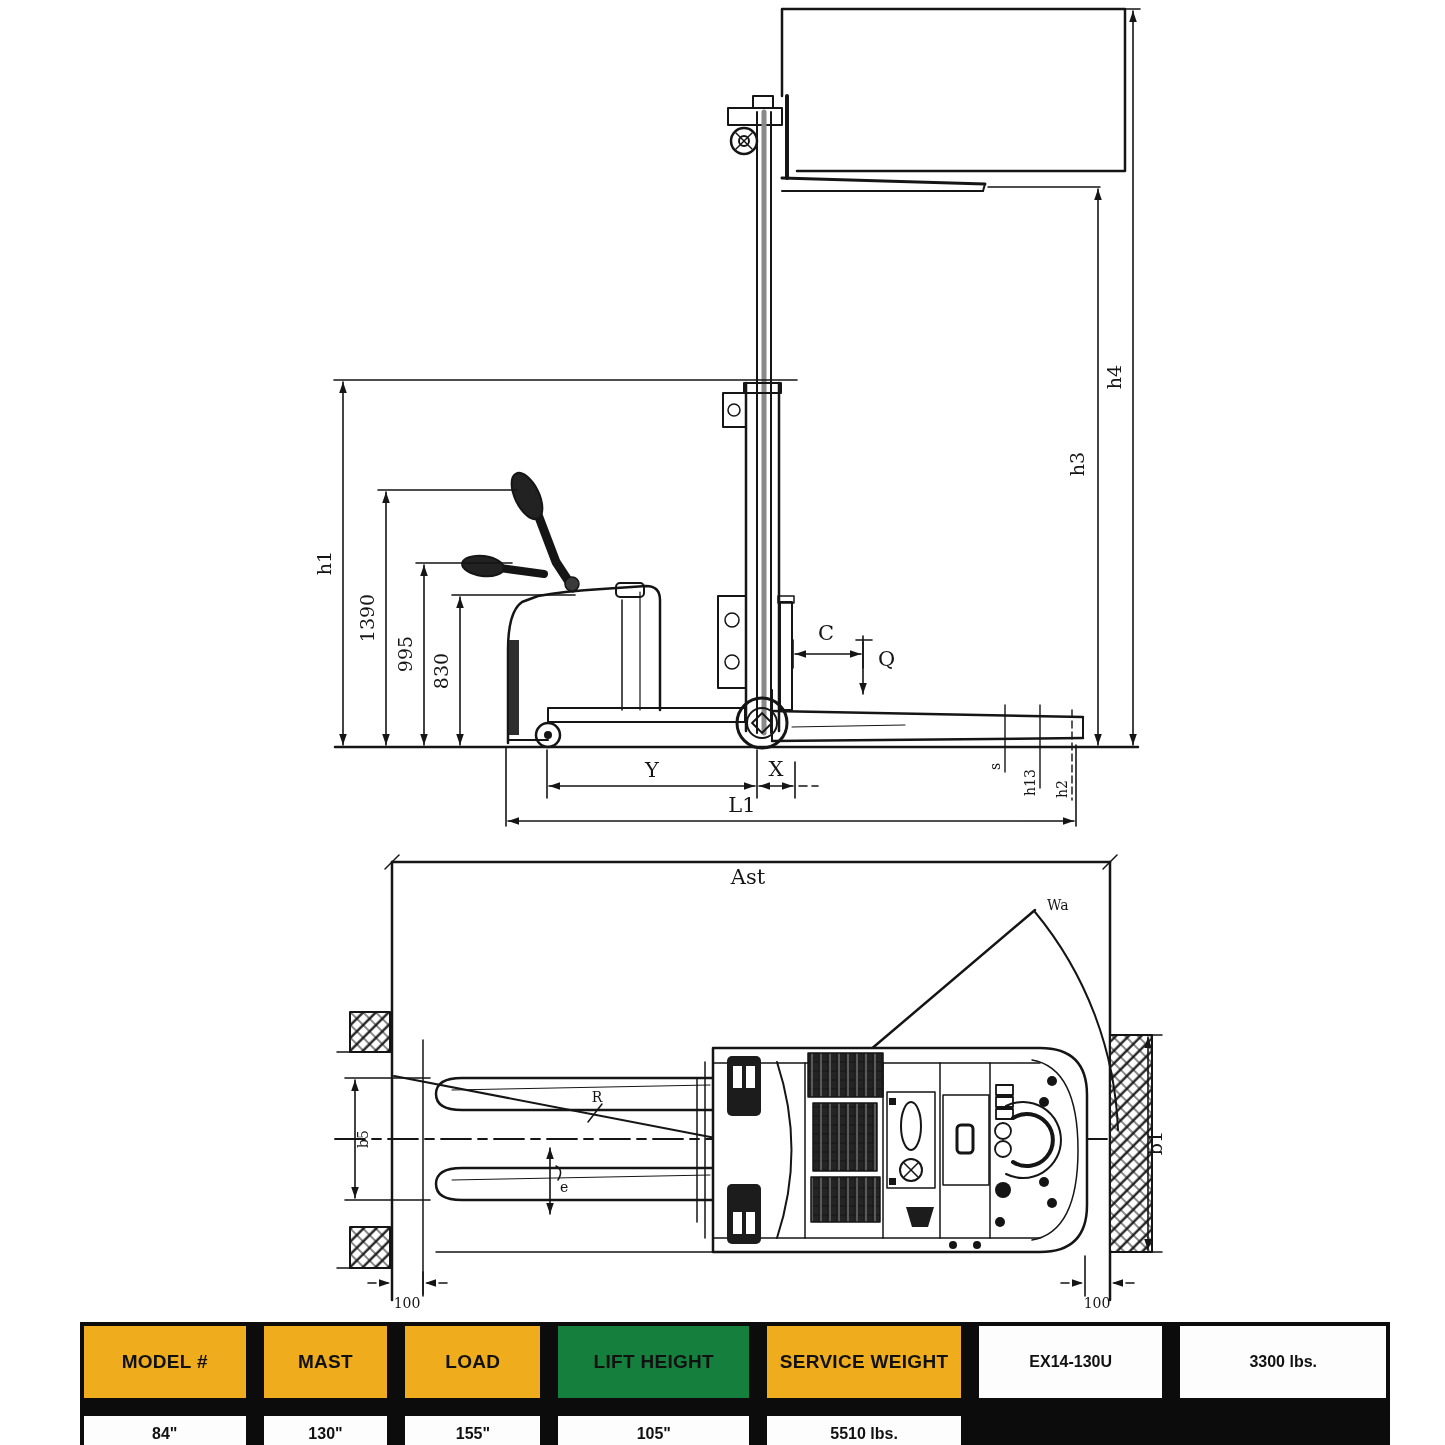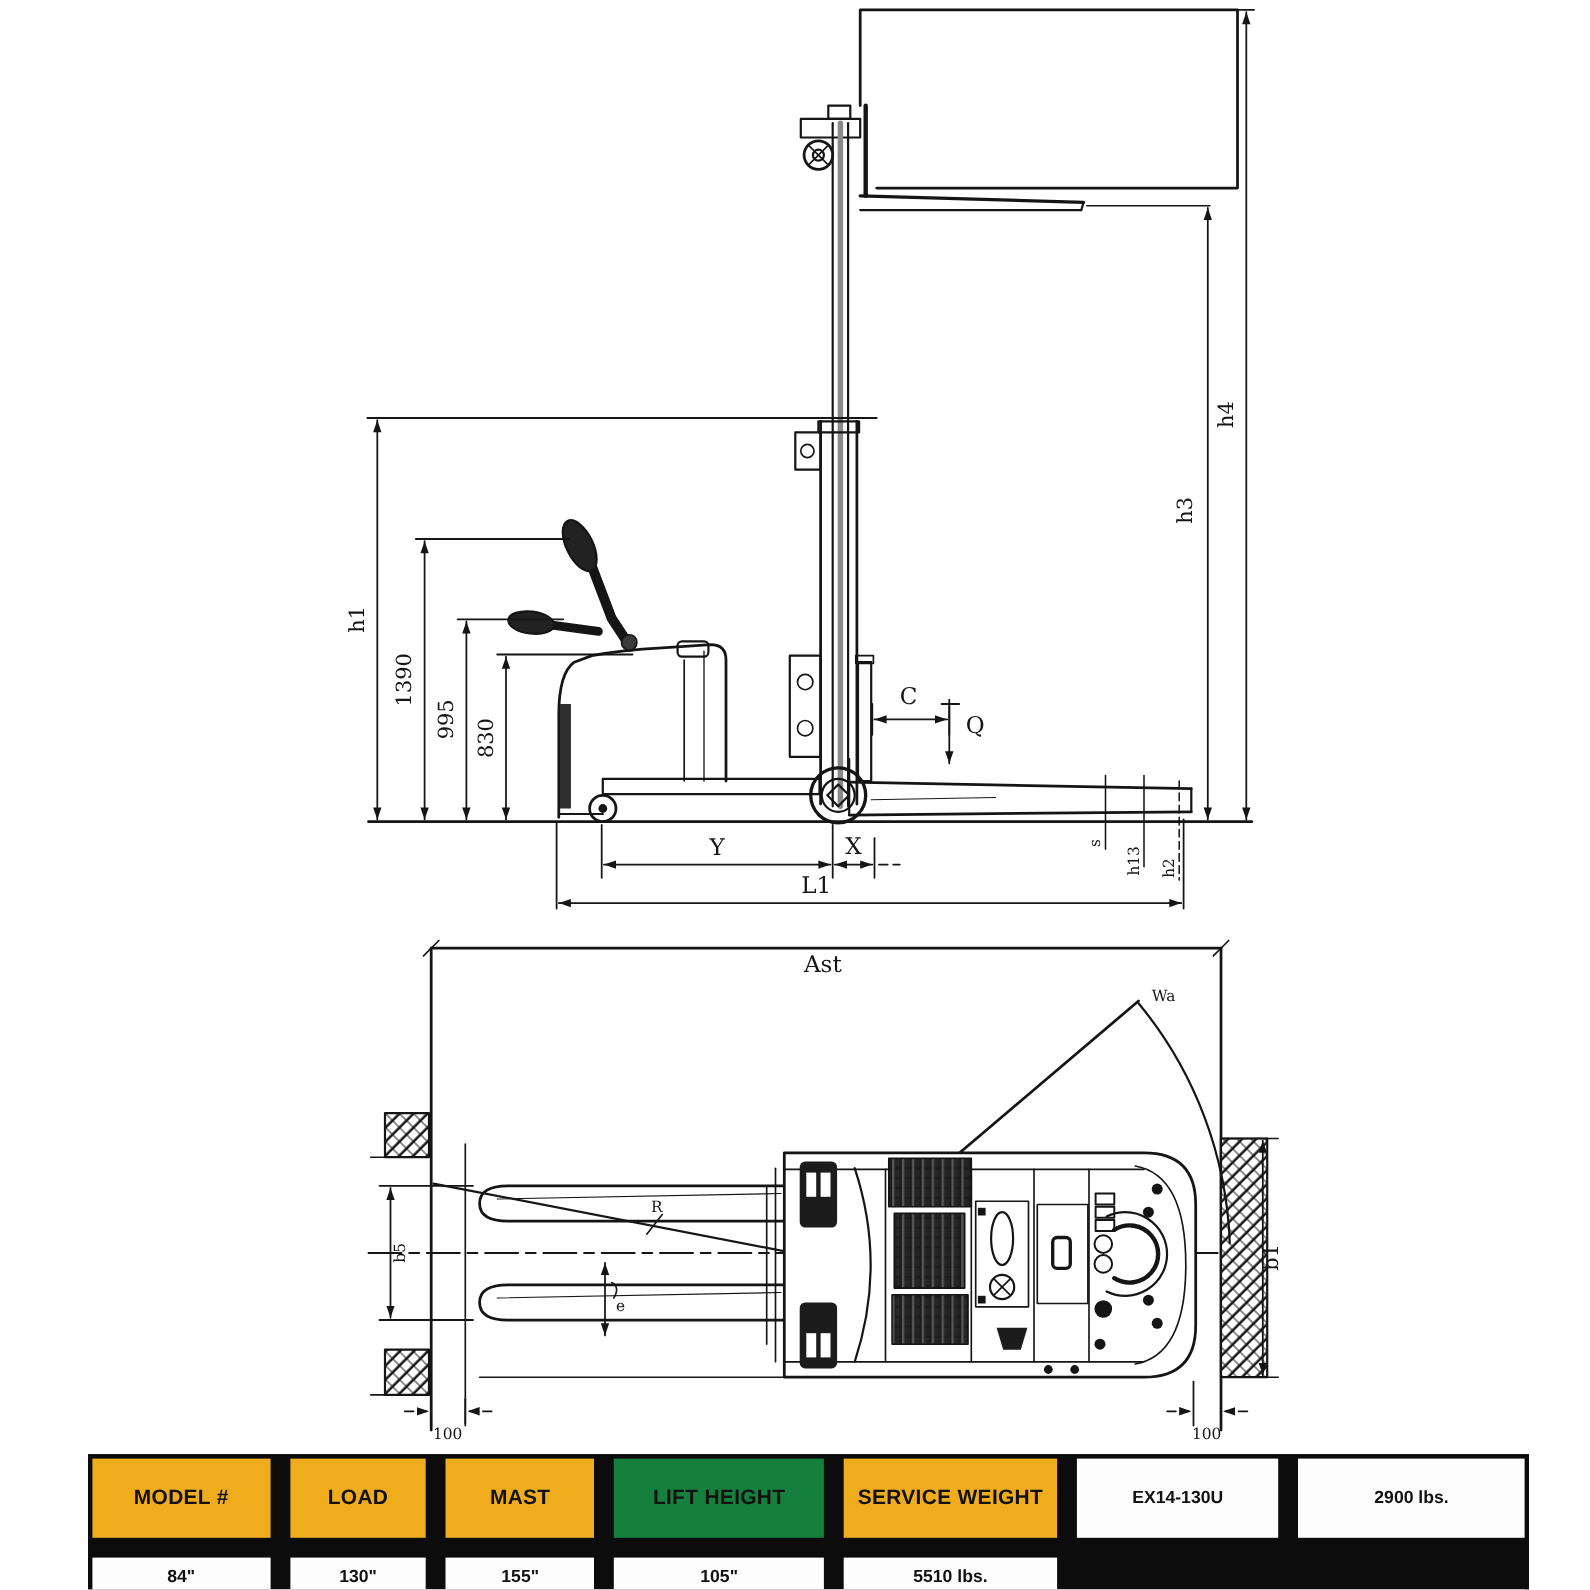--- a/index.html
+++ b/index.html
@@ -337,27 +337,27 @@
       <line x1="1085" y1="1256" x2="1085" y2="1296"></line>
       <line x1="1061" y1="1283" x2="1083" y2="1283" stroke-dasharray="8 4" marker-end="url(#aE)"></line>
       <line x1="1134" y1="1283" x2="1112" y2="1283" stroke-dasharray="8 4" marker-end="url(#aE)"></line>
       <text class="dimlbl-sm" x="1097" y="1308" text-anchor="middle" stroke="none">100</text>
     </g>
   </g>
 </svg>
 
 <div class="spec-table">
   <div class="spec-cell spec-head" style="background-color: rgb(239, 172, 28);">MODEL #</div>
+  <div class="spec-cell spec-head" style="background-color: rgb(239, 172, 28);">MAST</div>
   <div class="spec-cell spec-head" style="background-color: rgb(239, 172, 28);">LOAD</div>
-  <div class="spec-cell spec-head" style="background-color: rgb(239, 172, 28);">MAST</div>
   <div class="spec-cell spec-head" style="background-color: #15803d;">LIFT HEIGHT</div>
   <div class="spec-cell spec-head" style="background-color: rgb(239, 172, 28);">SERVICE WEIGHT</div>
 
   <div class="spec-cell spec-val">EX14-130U</div>
-  <div class="spec-cell spec-val">2900 lbs.</div>
+  <div class="spec-cell spec-val">3300 lbs.</div>
   <div class="spec-cell spec-val">84"</div>
   <div class="spec-cell spec-val">130"</div>
   <div class="spec-cell spec-val">155"</div>
   <div class="spec-cell spec-val">105"</div>
   <div class="spec-cell spec-val">5510 lbs.</div>
 </div>
 
 </div>
 
 </body></html>

